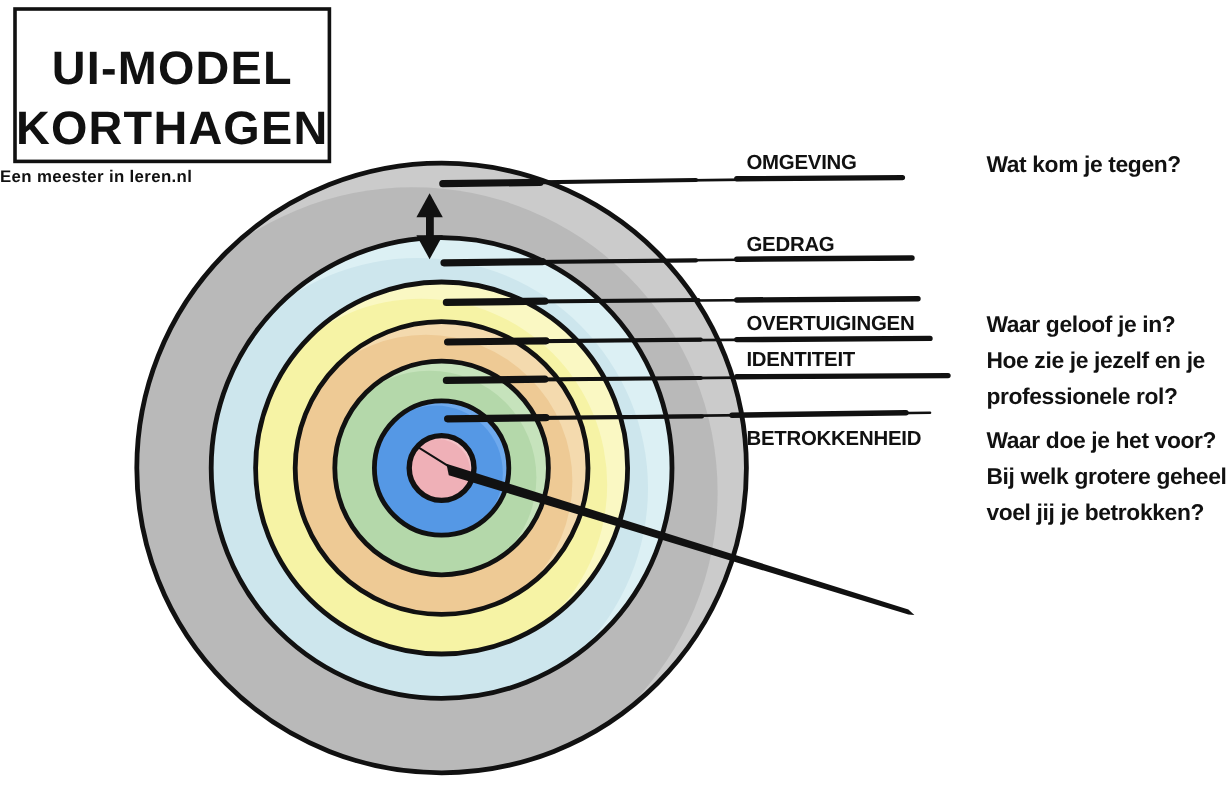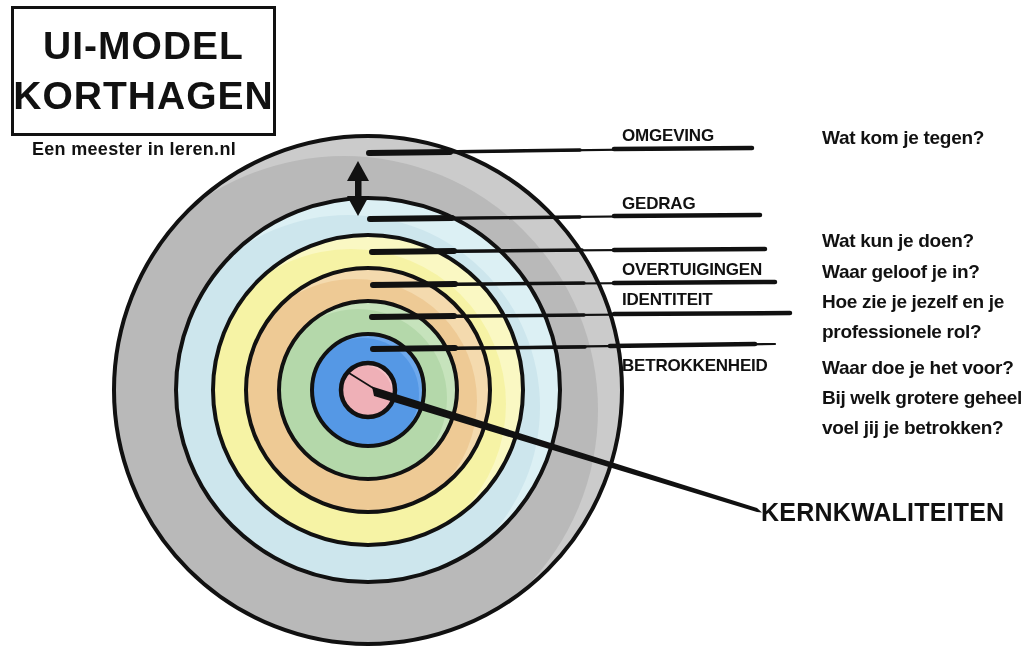--- a/index.html
+++ b/index.html
@@ -4,28 +4,28 @@
 <style>
   html,body{margin:0;padding:0;background:#ffffff;}
   .canvas{
     position:relative;width:1024px;height:655px;background:#ffffff;overflow:hidden;
     font-family:"Liberation Sans","DejaVu Sans",sans-serif;color:#111;
   }
   .diagram-svg{position:absolute;left:0;top:0;}
   .title-box{
     position:absolute;left:11px;top:6px;width:259px;height:124px;
     background:#ffffff;border:3px solid #111;
-    display:flex;flex-direction:column;align-items:center;justify-content:center;
+    display:flex;flex-direction:column;align-items:center;justify-content:flex-end;
   }
   .title-line{
     font-size:39px;font-weight:bold;line-height:50px;letter-spacing:1px;white-space:nowrap;
   }
   .credit{
-    position:absolute;left:0;top:139px;width:268px;text-align:center;
-    font-size:18px;font-weight:bold;letter-spacing:0.3px;
+    position:absolute;left:0;top:139px;width:268px;text-align:left;
+    font-size:14px;font-weight:bold;letter-spacing:0.3px;
   }
   .ring-label{
     position:absolute;left:622px;font-size:17px;font-weight:bold;
     letter-spacing:-0.2px;white-space:nowrap;
   }
   .question{
     position:absolute;left:822px;font-size:19px;font-weight:bold;
     letter-spacing:-0.3px;line-height:30px;white-space:pre-line;
   }
   .core-label{
@@ -162,23 +162,21 @@
   </div>
   <div class="credit">Een meester in leren.nl</div>
 
   <div class="ring-label" style="top:126px">OMGEVING</div>
   <div class="ring-label" style="top:194px">GEDRAG</div>
   <div class="ring-label" style="top:260px">OVERTUIGINGEN</div>
   <div class="ring-label" style="top:290px">IDENTITEIT</div>
   <div class="ring-label" style="top:356px">BETROKKENHEID</div>
 
   <div class="question" style="top:123px">Wat kom je tegen?</div>
-  <div class="question" style="top:226px">Wat kun je doen?</div>
   <div class="question" style="top:257px">Waar geloof je in?</div>
   <div class="question" style="top:287px">Hoe zie je jezelf en je
 professionele rol?</div>
   <div class="question" style="top:353px">Waar doe je het voor?
 Bij welk grotere geheel
 voel jij je betrokken?</div>
 
-  <div class="core-label">KERNKWALITEITEN</div>
 
 </div>
 
 </body></html>

